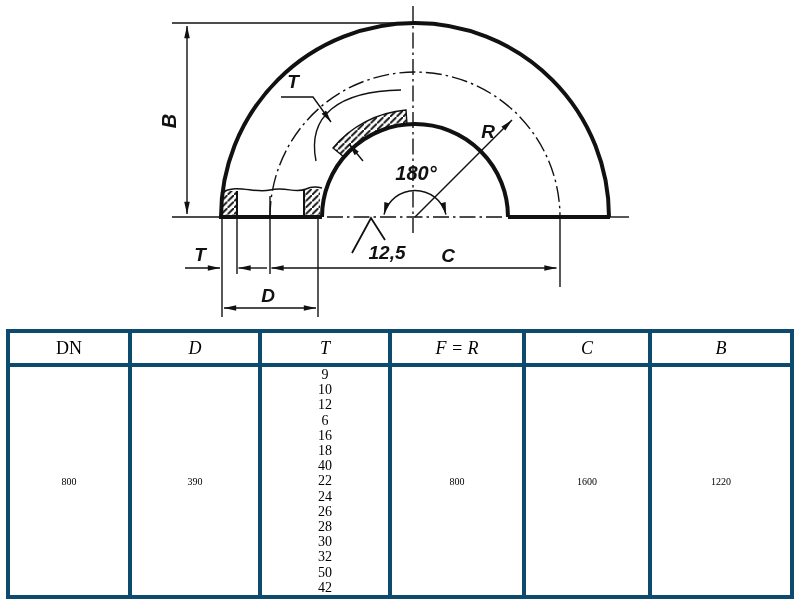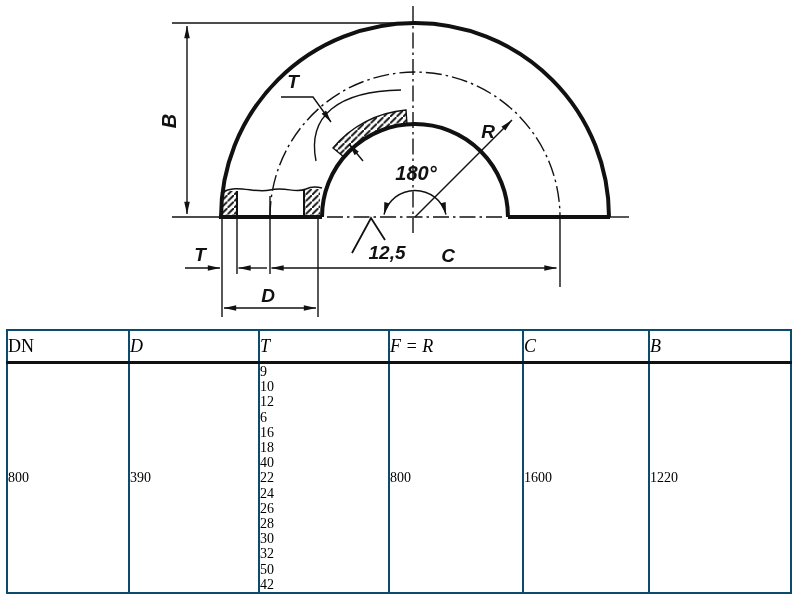--- a/index.html
+++ b/index.html
@@ -13,25 +13,25 @@
   .dashdot{stroke:#111;stroke-width:1.4;fill:none;stroke-dasharray:16 4 2.5 4;}
   .dim{stroke:#111;stroke-width:1.4;fill:none;}
   .glabel{font-family:"Liberation Sans", sans-serif;font-style:italic;font-weight:bold;
           font-size:20px;fill:#111;}
   .glabel.small{font-size:19px;}
   
   #caption{position:absolute;top:301px;right:12px;font-size:19px;color:#000;}
   
   #dims{position:absolute;left:6px;top:329px;width:784px;height:265px;
         border-collapse:collapse;table-layout:fixed;}
-  #dims th,#dims td{border:2px solid #0c4a6e;text-align:left;vertical-align:middle;
+  #dims th,#dims td{border:4px solid #0c4a6e;text-align:center;vertical-align:middle;
         padding:0;color:#000;}
   #dims thead th{height:30px;font-size:18px;font-weight:normal;border-bottom:3px solid #111;}
   #dims thead th.it{font-style:italic;}
-  #dims tbody td{font-size:14px;}
+  #dims tbody td{font-size:10px;}
   #dims td.t-list{font-size:14px;}
   #dims td.t-list div{line-height:15.2px;}
 </style>
 </head>
 <body>
 
 <div id="page">
 
   <svg id="drawing" width="800" height="330" viewBox="0 0 800 330">
     <defs>

